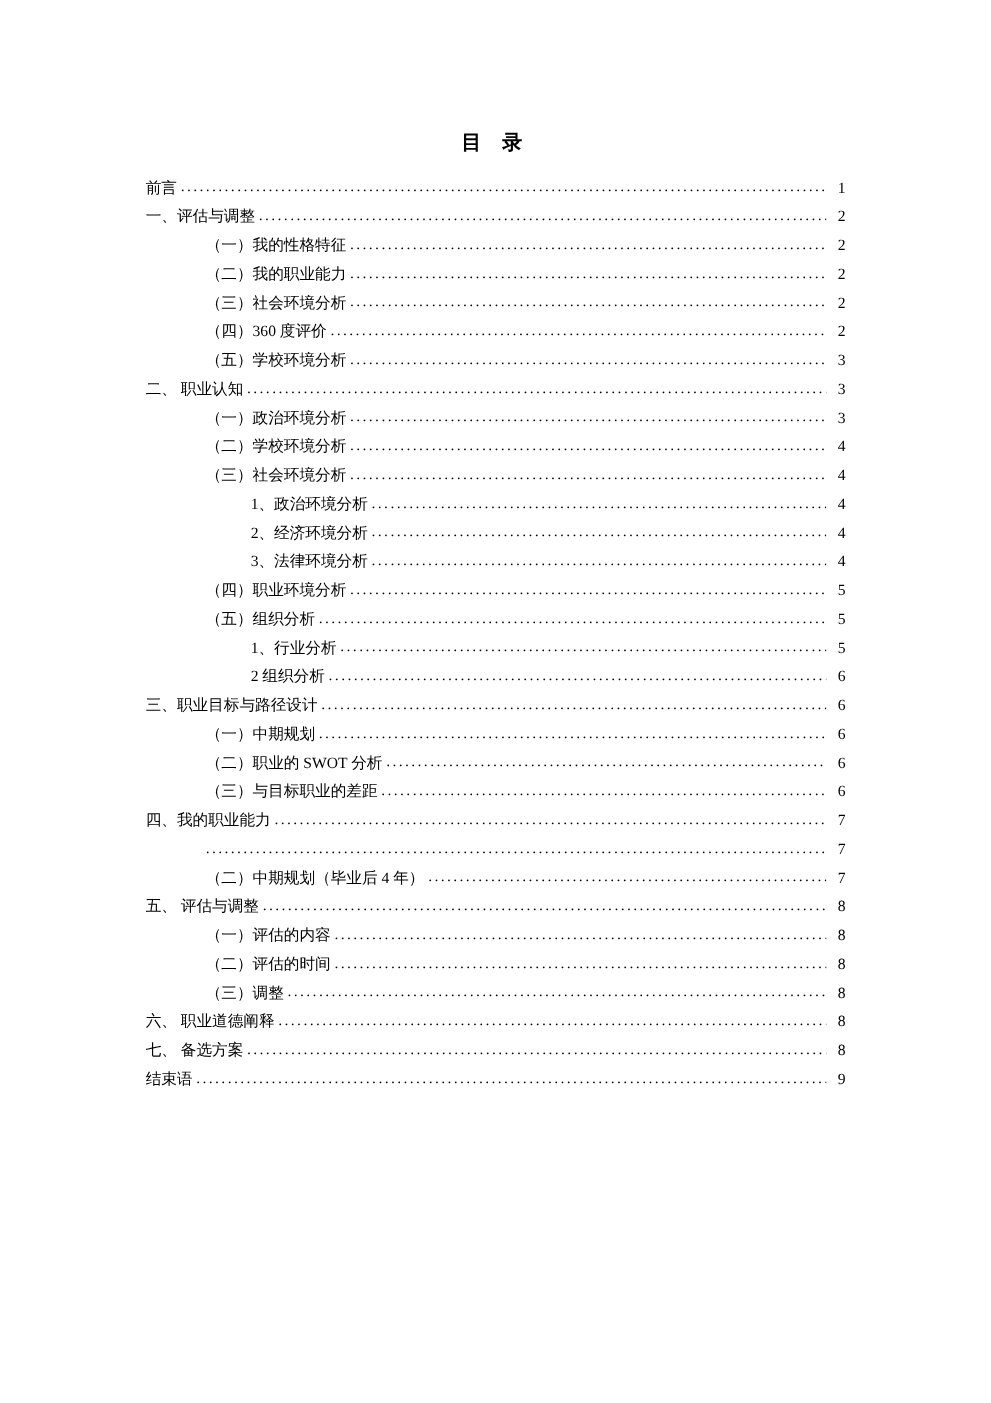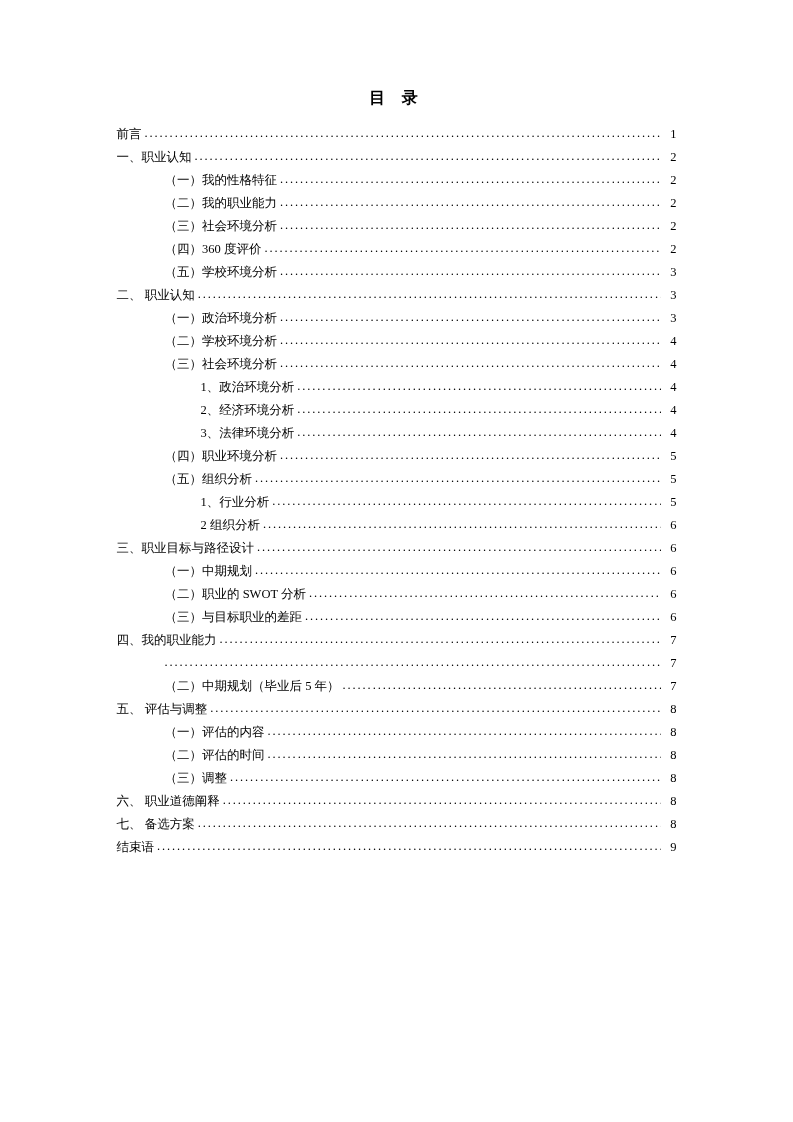--- a/index.html
+++ b/index.html
@@ -13,20 +13,21 @@
     font-family: "Liberation Serif", serif;
     color: #000000;
     position: relative;
   }
   .page {
     position: relative;
     width: 793px;
     height: 924px;
     box-sizing: border-box;
     padding: 0;
+    margin-top: 16px;
   }
   .toc-title {
     text-align: center;
     font-family: "Liberation Sans", sans-serif;
     font-weight: bold;
     font-size: 16px;
     letter-spacing: 6px;
     margin: 0;
     padding-top: 88px;
     padding-bottom: 14px;
@@ -75,21 +76,21 @@
 
 <div class="page">
   <h1 class="toc-title">目  录</h1>
   <ul class="toc-list" id="toc-list">
       <li class="toc-row lvl0">
         <span class="toc-label">前言</span>
         <span class="toc-dots">...........................................................................................................................................</span>
         <span class="toc-page">1</span>
       </li>
       <li class="toc-row lvl0">
-        <span class="toc-label">一、职业认知</span>
+        <span class="toc-label">一、评估与调整</span>
         <span class="toc-dots">...........................................................................................................................................</span>
         <span class="toc-page">2</span>
       </li>
       <li class="toc-row lvl1">
         <span class="toc-label">（一）我的性格特征</span>
         <span class="toc-dots">...........................................................................................................................................</span>
         <span class="toc-page">2</span>
       </li>
       <li class="toc-row lvl1">
         <span class="toc-label">（二）我的职业能力</span>
@@ -189,21 +190,21 @@
       <li class="toc-row lvl0">
         <span class="toc-label">四、我的职业能力</span>
         <span class="toc-dots">...........................................................................................................................................</span>
         <span class="toc-page">7</span>
       </li>
       <li class="toc-row lvl1">
         <span class="toc-dots">...........................................................................................................................................</span>
         <span class="toc-page">7</span>
       </li>
       <li class="toc-row lvl1">
-        <span class="toc-label">（二）中期规划（毕业后 5 年）</span>
+        <span class="toc-label">（二）中期规划（毕业后 4 年）</span>
         <span class="toc-dots">...........................................................................................................................................</span>
         <span class="toc-page">7</span>
       </li>
       <li class="toc-row lvl0">
         <span class="toc-label">五、  评估与调整</span>
         <span class="toc-dots">...........................................................................................................................................</span>
         <span class="toc-page">8</span>
       </li>
       <li class="toc-row lvl1">
         <span class="toc-label">（一）评估的内容</span>

